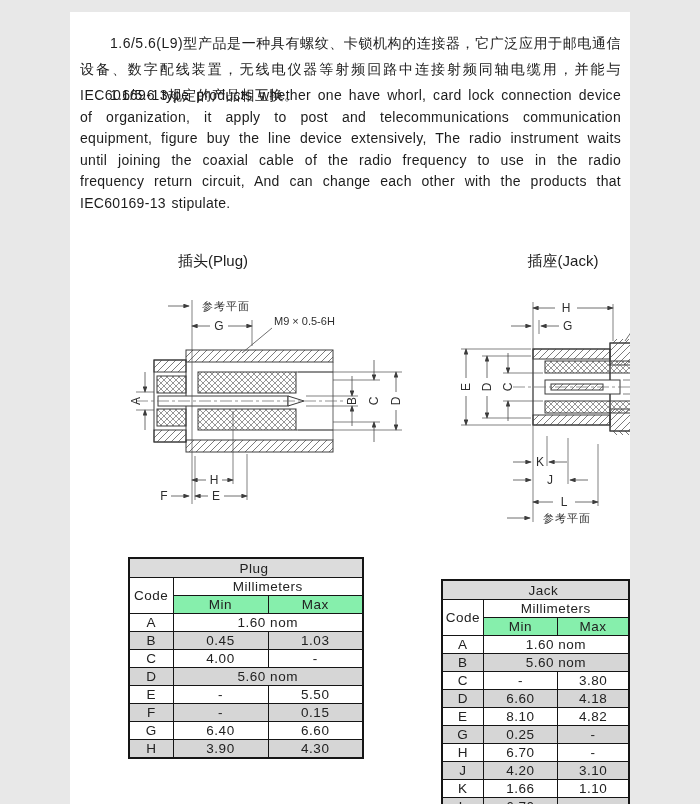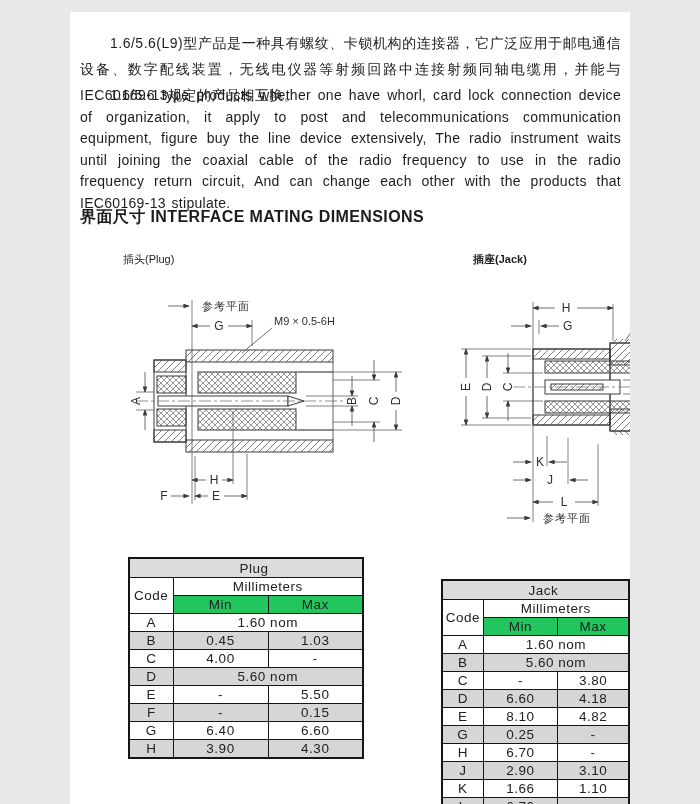--- a/index.html
+++ b/index.html
@@ -4,58 +4,54 @@
 <style>
   html,body{margin:0;padding:0;background:#e8e8e8;}
   .page{
     position:relative;width:560px;height:804px;margin:12px auto;background:#ffffff;
     font-family:"Liberation Sans","DejaVu Sans",sans-serif;color:#1c1c1c;overflow:hidden;
   }
   .para{position:absolute;left:10px;right:9px;text-align:justify;}
   .para-zh{top:4px;font-size:14px;line-height:26px;text-indent:30px;letter-spacing:0.5px;}
   .para-en{top:59px;font-size:14px;line-height:21.5px;text-indent:30px;letter-spacing:0.3px;word-spacing:1.5px;}
   .heading{position:absolute;left:10px;top:195px;font-size:16px;font-weight:bold;letter-spacing:0.4px;}
-  .diagram-title{position:absolute;top:240px;width:180px;text-align:left;font-size:11px;}
+  .diagram-title{position:absolute;top:240px;width:180px;text-align:center;font-size:15px;}
   .diagram-title.plug{left:53px;}
-  .diagram-title.jack{left:403px;font-weight:bold;}
+  .diagram-title.jack{left:403px;}
   .diagram{position:absolute;}
   .diagram.plug{left:58px;top:284px;}
   .diagram.jack{left:385px;top:284px;}
   svg text{font-family:"Liberation Sans","DejaVu Sans",sans-serif;fill:#2e2e2e;}
   .dim-label{font-size:12px;}
   .cjk-label{font-size:11px;letter-spacing:1px;}
   .thread-label{font-size:11px;}
 
   table.dim-table{
     position:absolute;border-collapse:collapse;table-layout:fixed;
     font-size:13.5px;color:#222;text-align:center;background:#fff;
     border:2px solid #151515;
   }
   table.dim-table.plug{left:58px;top:545px;}
   table.dim-table.jack{left:371px;top:567px;}
   .dim-table th,.dim-table td{
     border:1px solid #151515;height:17px;line-height:17px;padding:0;
     font-weight:normal;letter-spacing:0.5px;overflow:hidden;
   }
   .dim-table tr.title-row th{background:#dcdcdc;height:18px;padding-left:16px;}
-  .dim-table tr.minmax-row th{background:#22c55e;}
+  .dim-table tr.minmax-row th{background:#86efac;}
   .dim-table tbody tr:nth-child(even){background:#d6d6d6;}
 </style>
 </head>
 <body>
 
 <div class="page">
 
   <p class="para para-zh">1.6/5.6(L9)型产品是一种具有螺纹、卡锁机构的连接器，它广泛应用于邮电通信设备、数字配线装置，无线电仪器等射频回路中连接射频同轴电缆用，并能与IEC60169-13规定的产品相互换。</p>
   <p class="para para-en">1.6/5.6 type products whether one have whorl, card lock connection device of organization, it apply to post and telecommunications communication equipment, figure buy the line device extensively, The radio instrument waits until joining the coaxial cable of the radio frequency to use in the radio frequency return circuit, And can change each other with the products that IEC60169-13 stipulate.</p>
 
-  <div class="heading">
-    <span>界面尺寸</span>
-    <span>INTERFACE MATING DIMENSIONS</span>
-  </div>
 
   <div class="diagram-title plug">插头(Plug)</div>
   <div class="diagram-title jack">插座(Jack)</div>
 
   <svg class="diagram plug" width="305" height="255" viewBox="0 0 305 255">
     <defs>
       <marker id="pA" markerWidth="8" markerHeight="6" refX="7" refY="3" orient="auto-start-reverse">
         <path d="M0,0 L8,3 L0,6 Z" fill="#3c3c3c"></path>
       </marker>
       <pattern id="pH" patternUnits="userSpaceOnUse" width="7" height="7">
@@ -358,21 +354,21 @@
           <td>0.25</td>
           <td>-</td>
         </tr>
       <tr>
           <td>H</td>
           <td>6.70</td>
           <td>-</td>
         </tr>
       <tr>
           <td>J</td>
-          <td>2.90</td>
+          <td>4.20</td>
           <td>3.10</td>
         </tr>
       <tr>
           <td>K</td>
           <td>1.66</td>
           <td>1.10</td>
         </tr>
       <tr>
           <td>L</td>
           <td>6.70</td>

